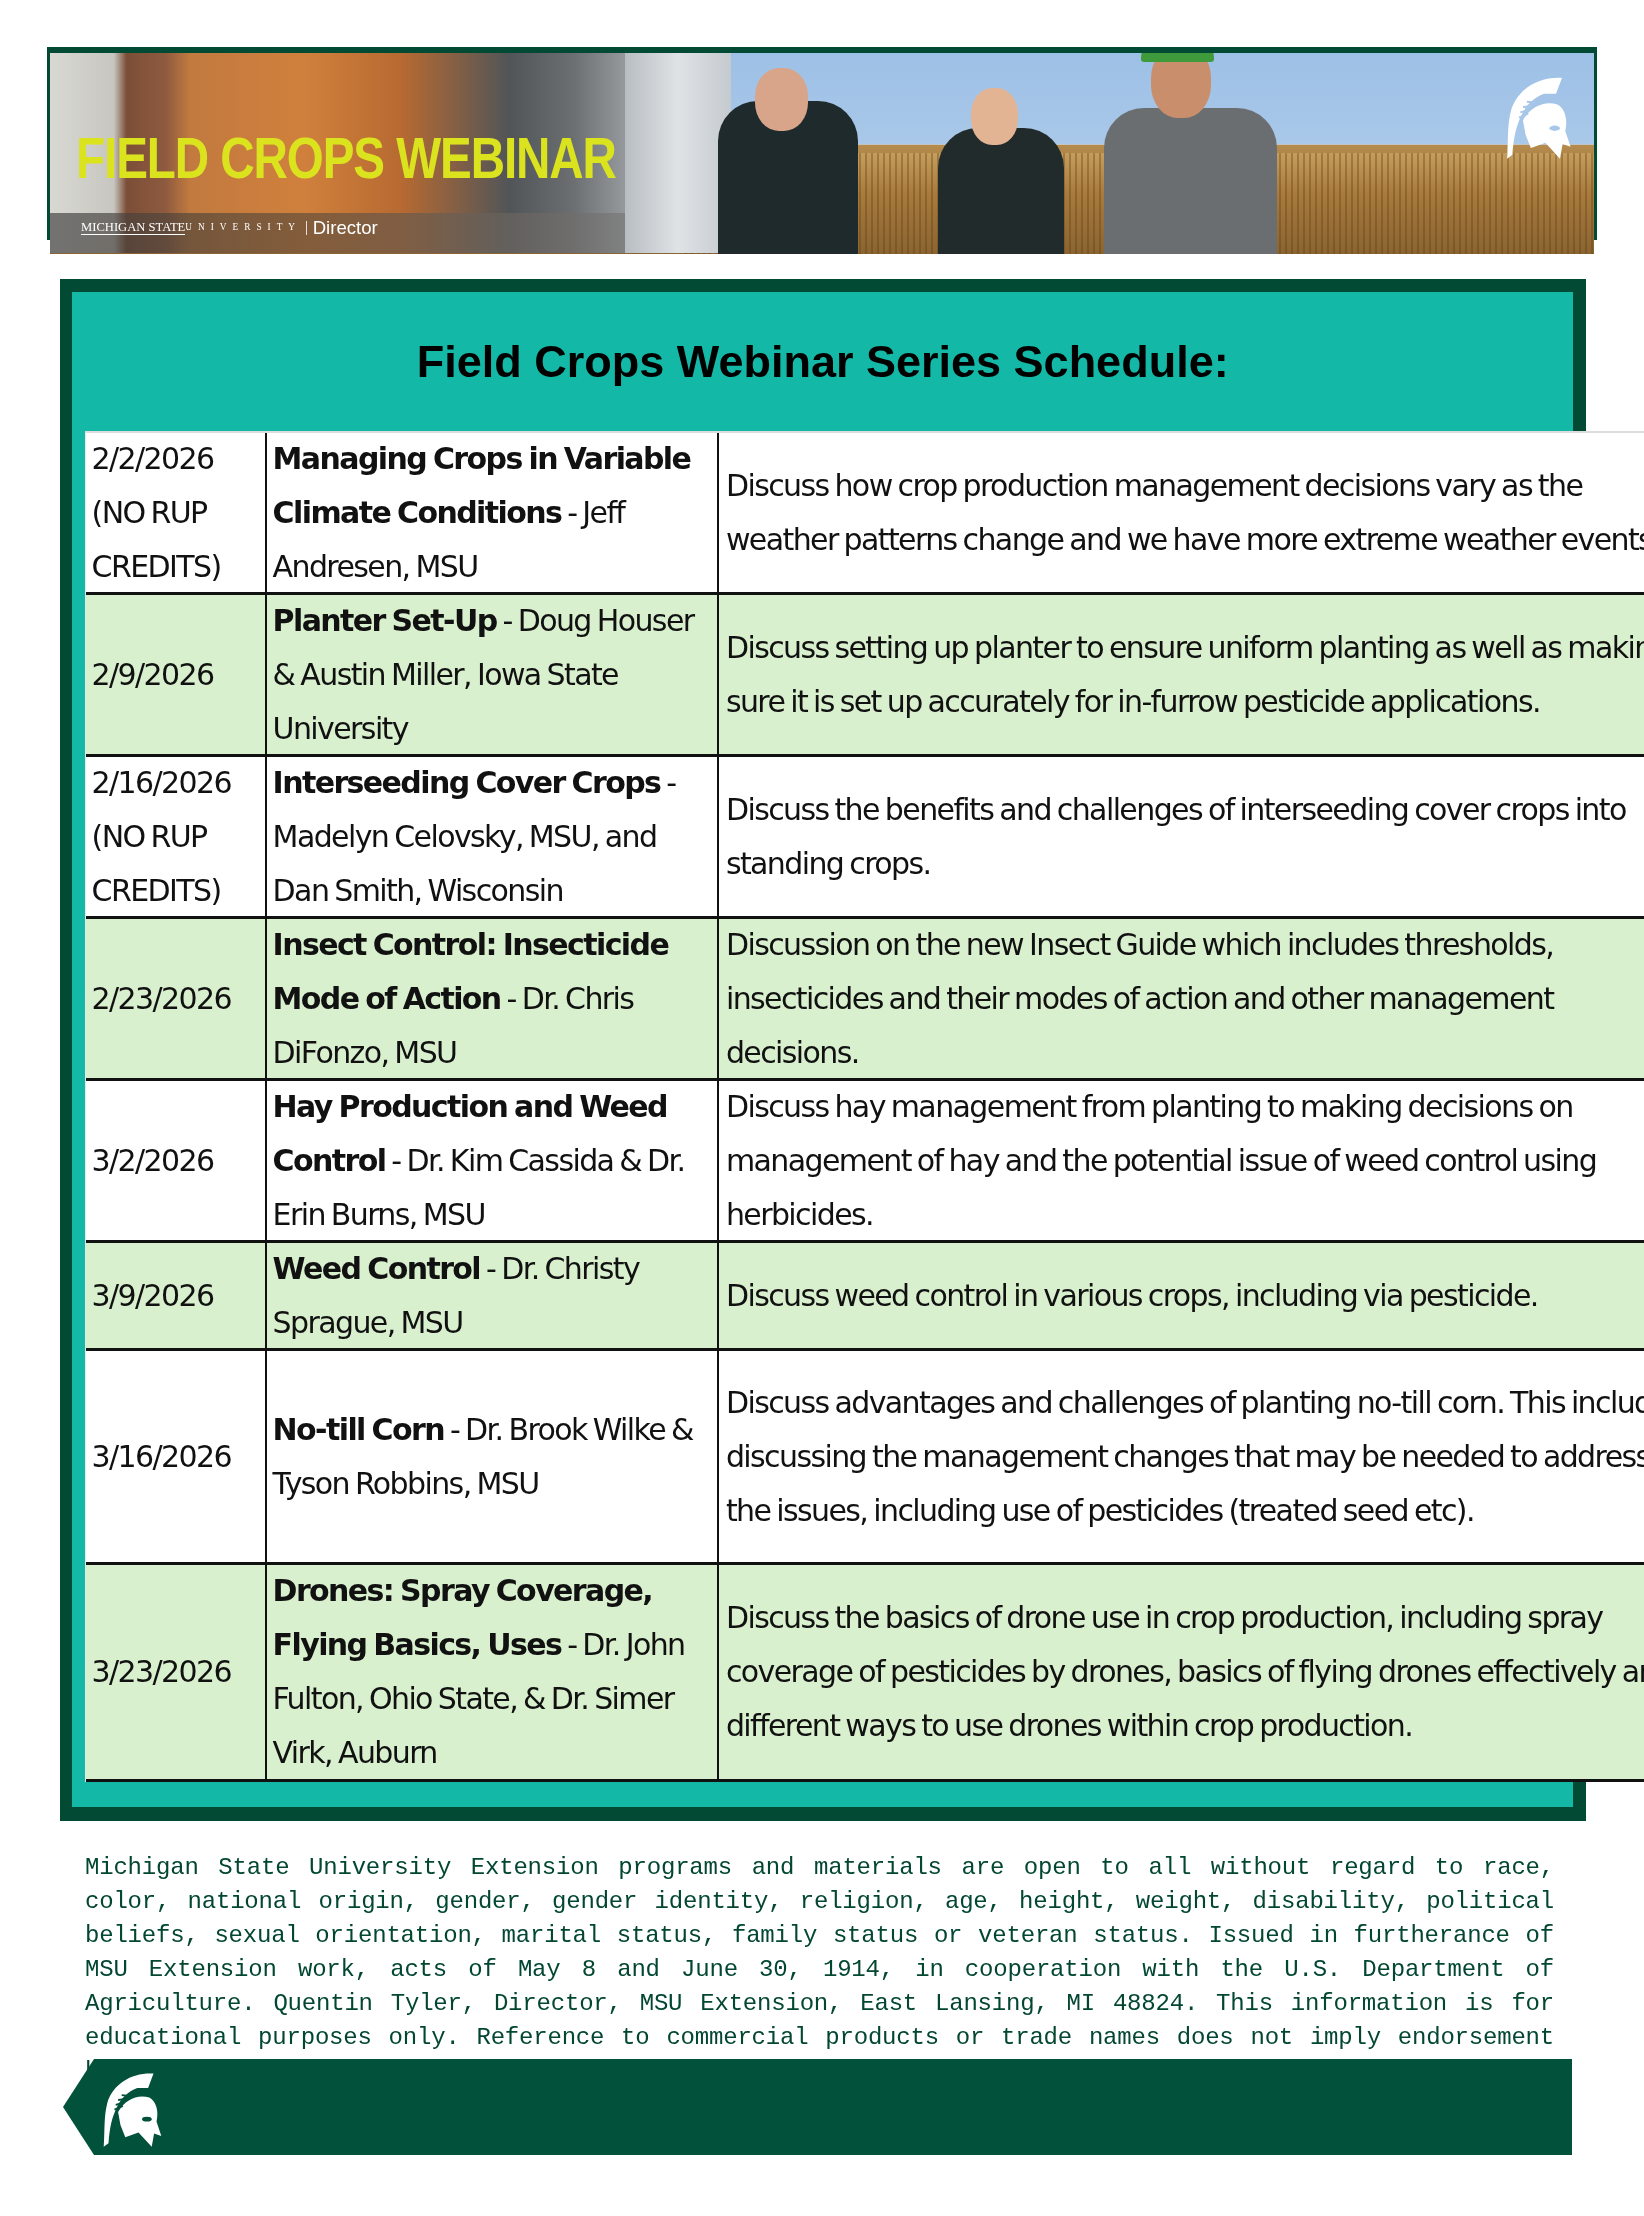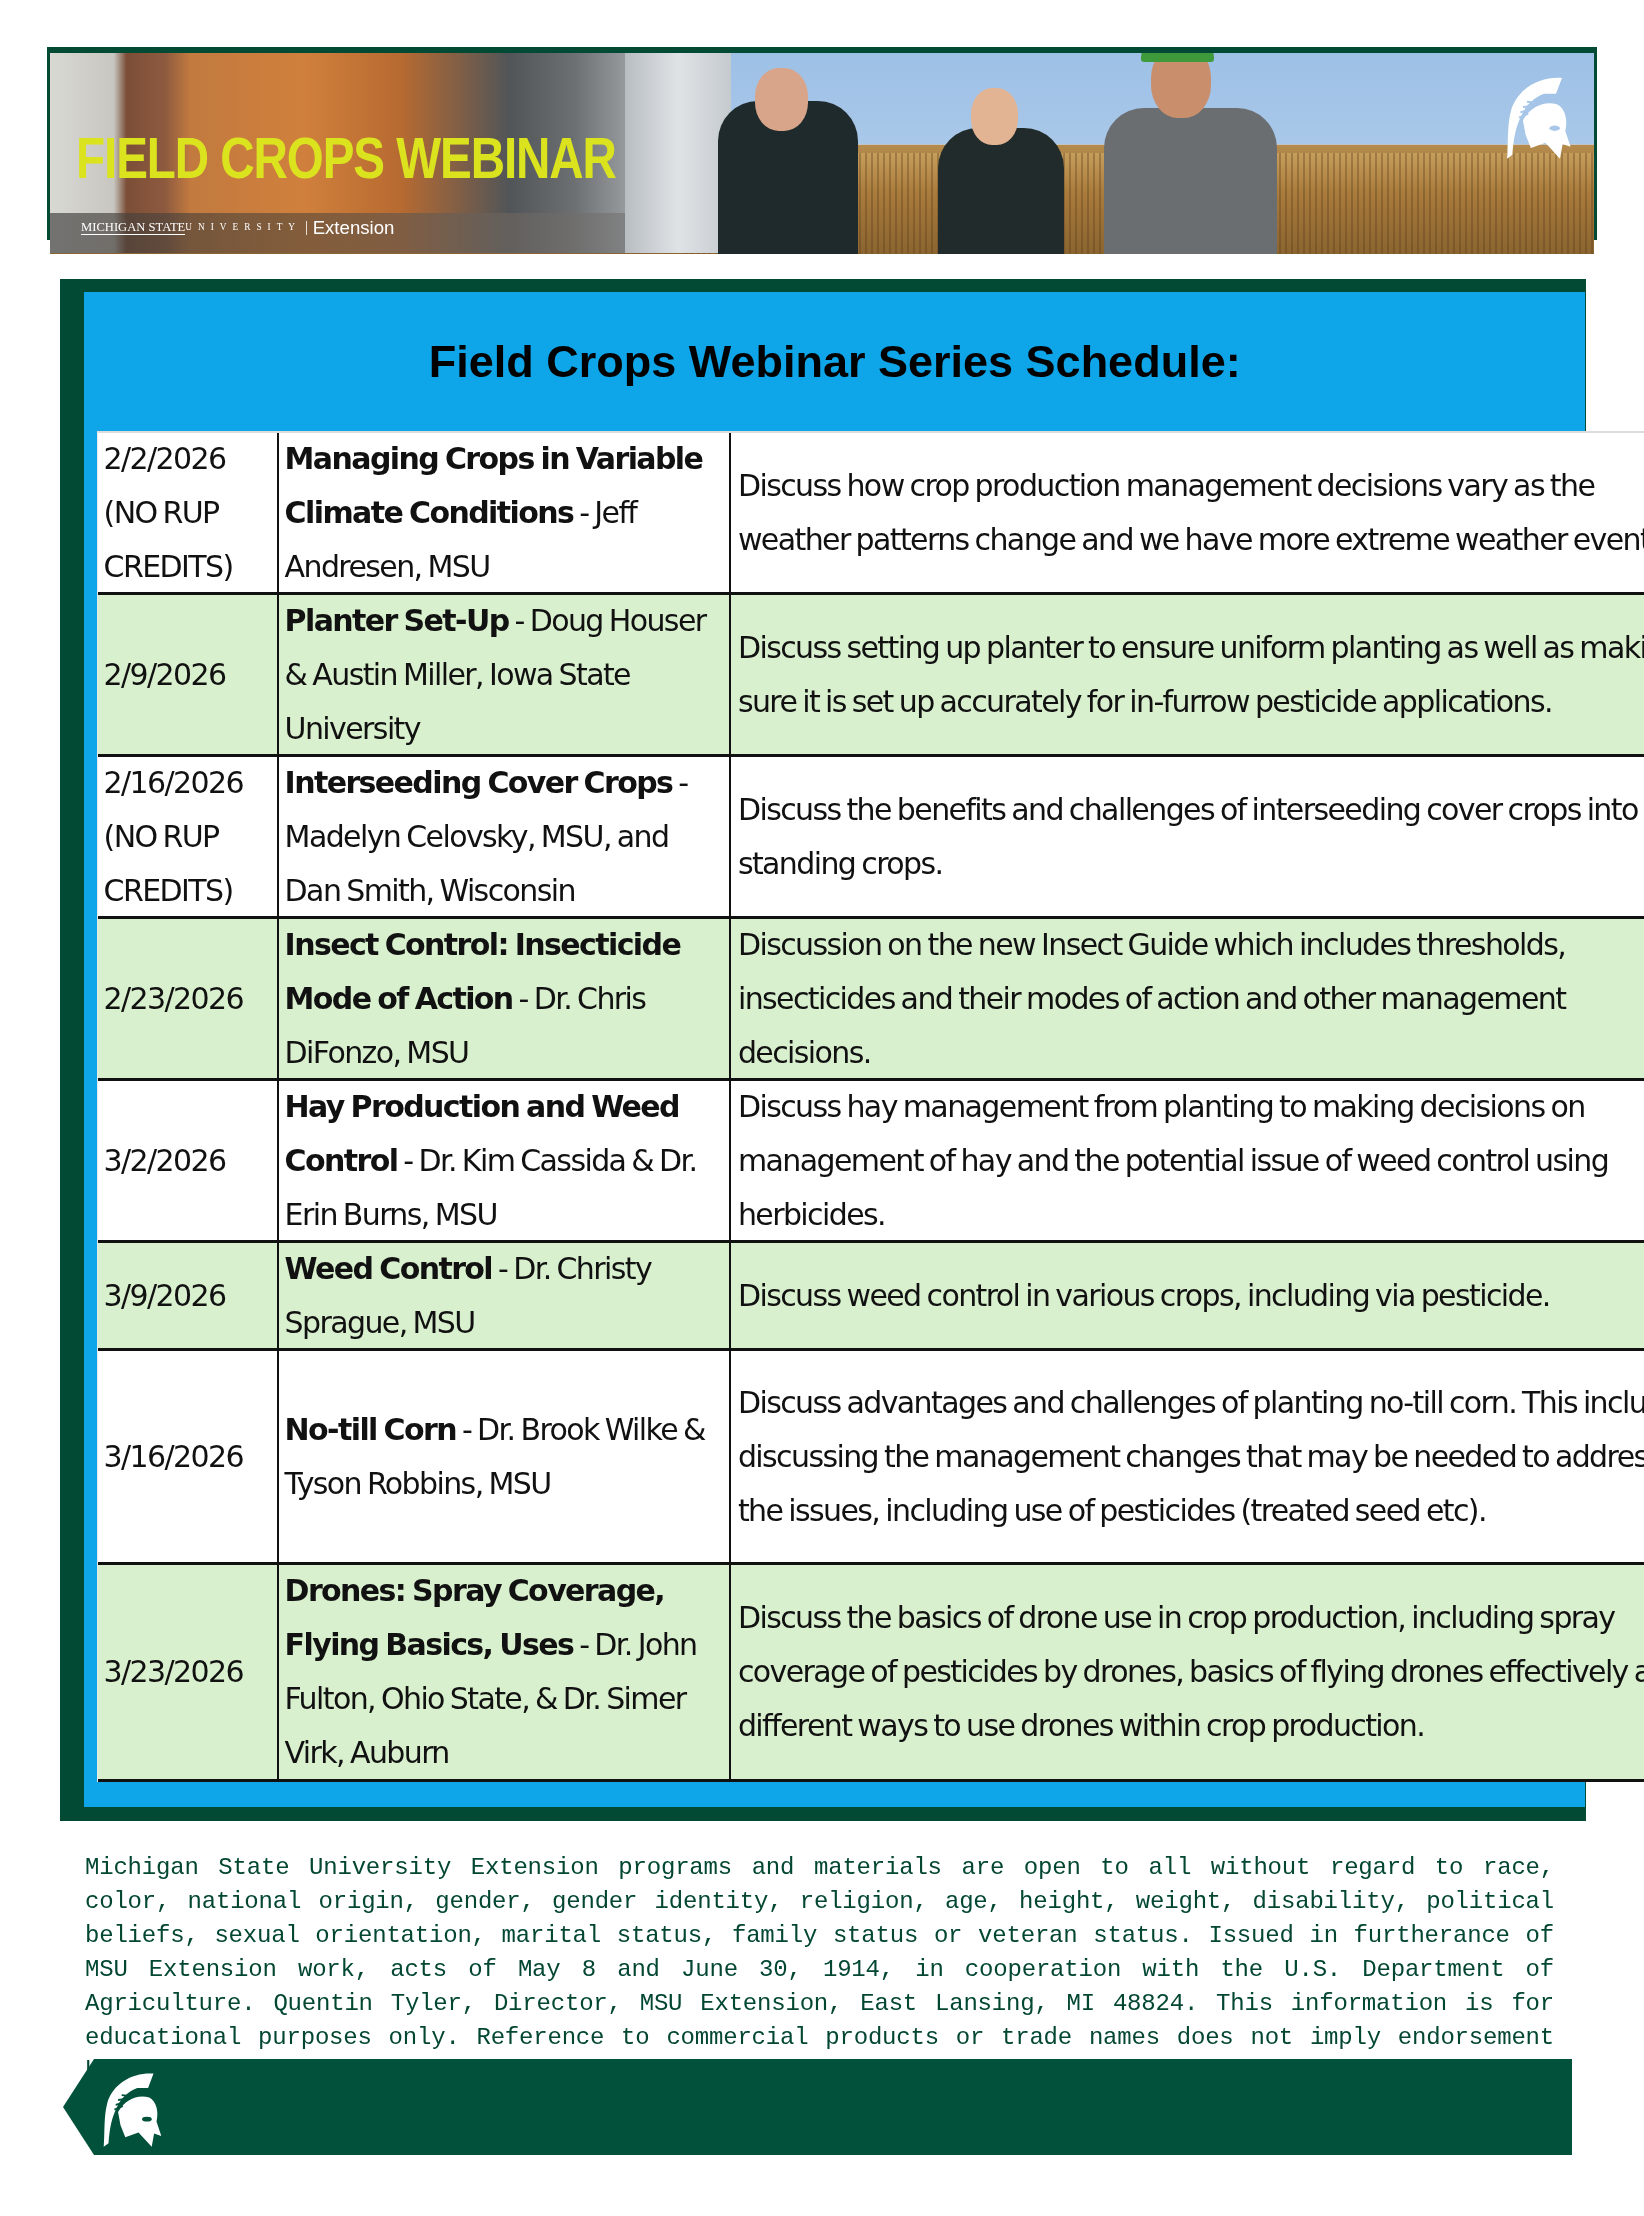--- a/index.html
+++ b/index.html
@@ -66,21 +66,21 @@
   .msu-wordmark .ws .l2 { font-family: "Liberation Serif", serif; font-size: 9.3px; letter-spacing: 6px; line-height: 12px; }
   .msu-wordmark .ext { font-size: 18.6px; padding-left: 5.3px; }
 
   .banner-helmet { position: absolute; left: 1452px; top: 21px; width: 73px; height: 86px; z-index: 4; }
 
   
   .frame {
     position: absolute; left: 60px; top: 279px; width: 1526px; height: 1542px;
     background: #024a34; padding: 13.3px 12.6px 14px 12px;
   }
-  .frame-inner { position: relative; width: 100%; height: 100%; background: #0ea5e9; margin-left: 12px; }
+  .frame-inner { position: relative; width: 100%; height: 100%; background: #14b8a6; }
   .schedule-title {
     position: absolute; left: 0; right: 0; top: 44px; text-align: center;
     font-family: "Liberation Sans", sans-serif; font-weight: 700; font-size: 45px; color: #000;
   }
   .table {
     position: absolute; left: 13.3px; top: 139px; width: 1611px;
     border-top: 2.7px solid #dcdcdc; border-right: 2.7px solid #000; border-left: 1.3px solid #e8e8e8;
   }
   .trow { display: flex; border-bottom: 3.3px solid #111; }
   .trow.alt { background: #d9f0ce; }
@@ -131,21 +131,21 @@
   <div class="edge-left"></div>
   <div class="edge-right"></div>
 
   <div class="banner-title">FIELD CROPS WEBINAR</div>
 
   <div class="msu-wordmark">
     <div class="ws">
       <span class="l1">MICHIGAN STATE</span>
       <span class="l2">UNIVERSITY</span>
     </div>
-    <span class="ext">Extension</span>
+    <span class="ext">Director</span>
   </div>
 
   <svg class="banner-helmet" viewBox="0 0 110 130">
     <path d="M95 6 C60 4 28 22 18 55 C12 78 14 100 12 128 L20 122 C22 95 26 78 34 62 C40 48 52 36 68 30 L86 30 Z" fill="#ffffff"></path>
     <path d="M36 70 C48 48 70 40 88 46 C100 52 104 70 100 86 L108 110 L96 106 L92 128 L70 104 L48 112 L40 92 Z" fill="#ffffff"></path>
     <g stroke="#a9c8e9" stroke-width="3">
       <line x1="30" y1="66" x2="44" y2="60"></line>
         <line x1="32" y1="58" x2="46" y2="54"></line>
       <line x1="36" y1="50" x2="50" y2="48"></line>
         <line x1="42" y1="42" x2="54" y2="43"></line>

